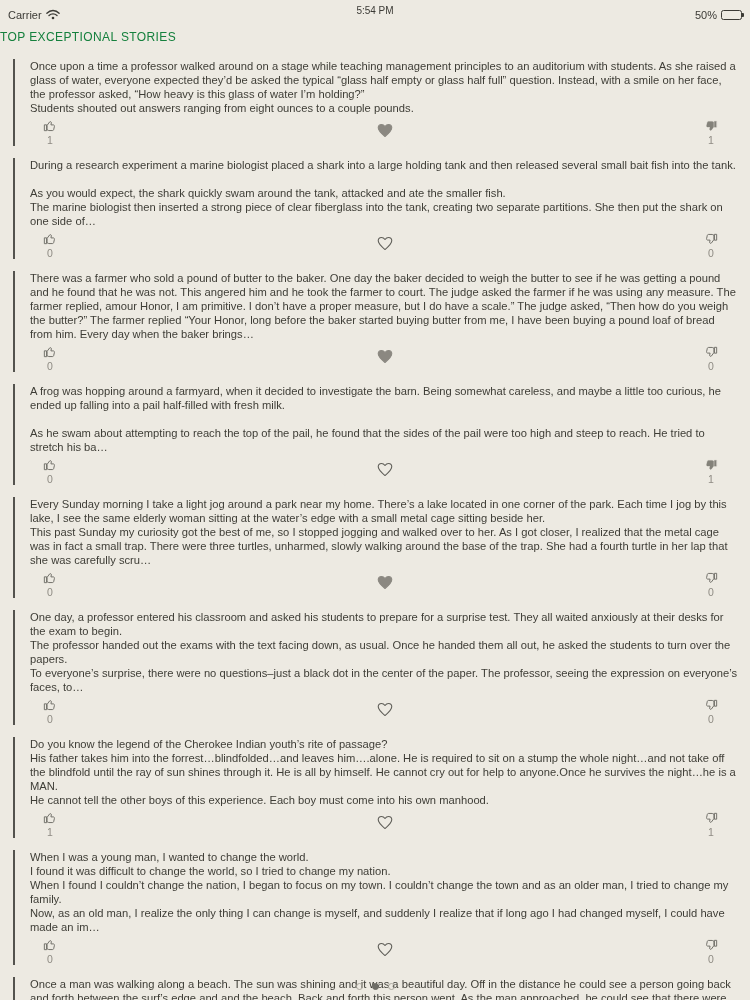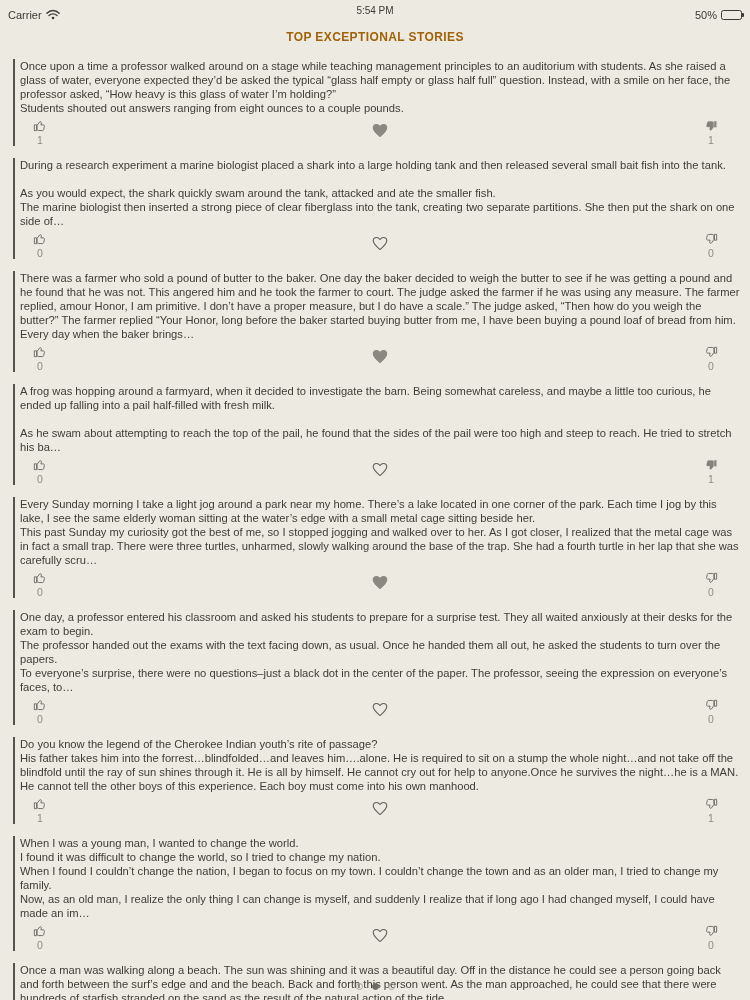--- a/index.html
+++ b/index.html
@@ -25,29 +25,28 @@
     position:relative; padding:1px;
   }
   .battery-icon .fill { width:100%; height:100%; background:#3b3a35; border-radius:1px; }
   .battery-icon::after {
     content:""; position:absolute; right:-3px; top:2.5px; width:2px; height:4px;
     background:#3b3a35; border-radius:0 1px 1px 0;
   }
   
   .page-title {
     margin-top:13px;
-    text-align:center;
-    font-size:12px; font-weight:bold; letter-spacing:.4px;
-    color:#a16207;
+    font-size:12px; font-weight:normal; letter-spacing:.4px;
+    color:#15803d;
   }
   
   .stories { margin:15px 10px 0 13px; }
   .story {
     border-left:2px solid #54534e;
-    padding-left:5px;
+    padding-left:15px;
     margin-bottom:12px;
   }
   .story-text {
     font-size:11.2px; line-height:14px;
     white-space:pre-line;
     color:#3e3d36;
   }
   .vote-row {
     display:grid; grid-template-columns:1fr auto 1fr;
     align-items:start;

